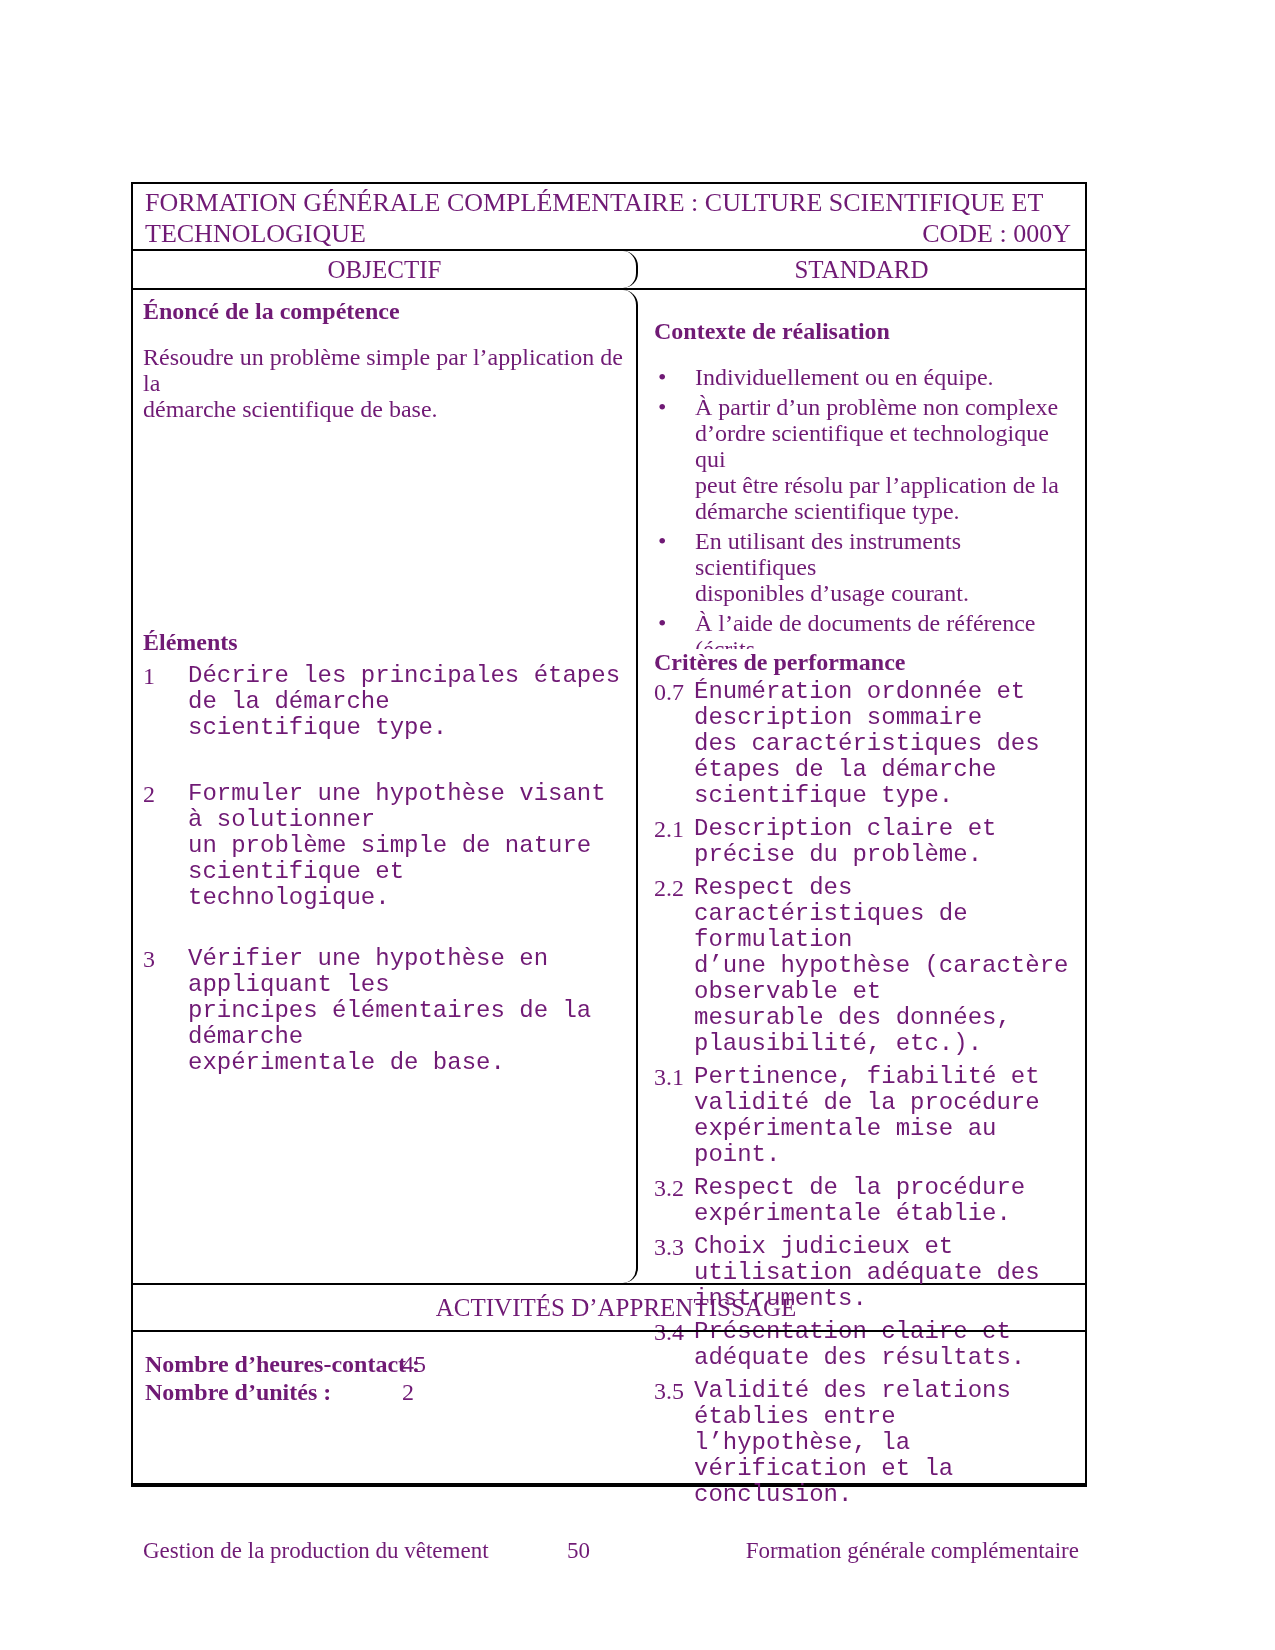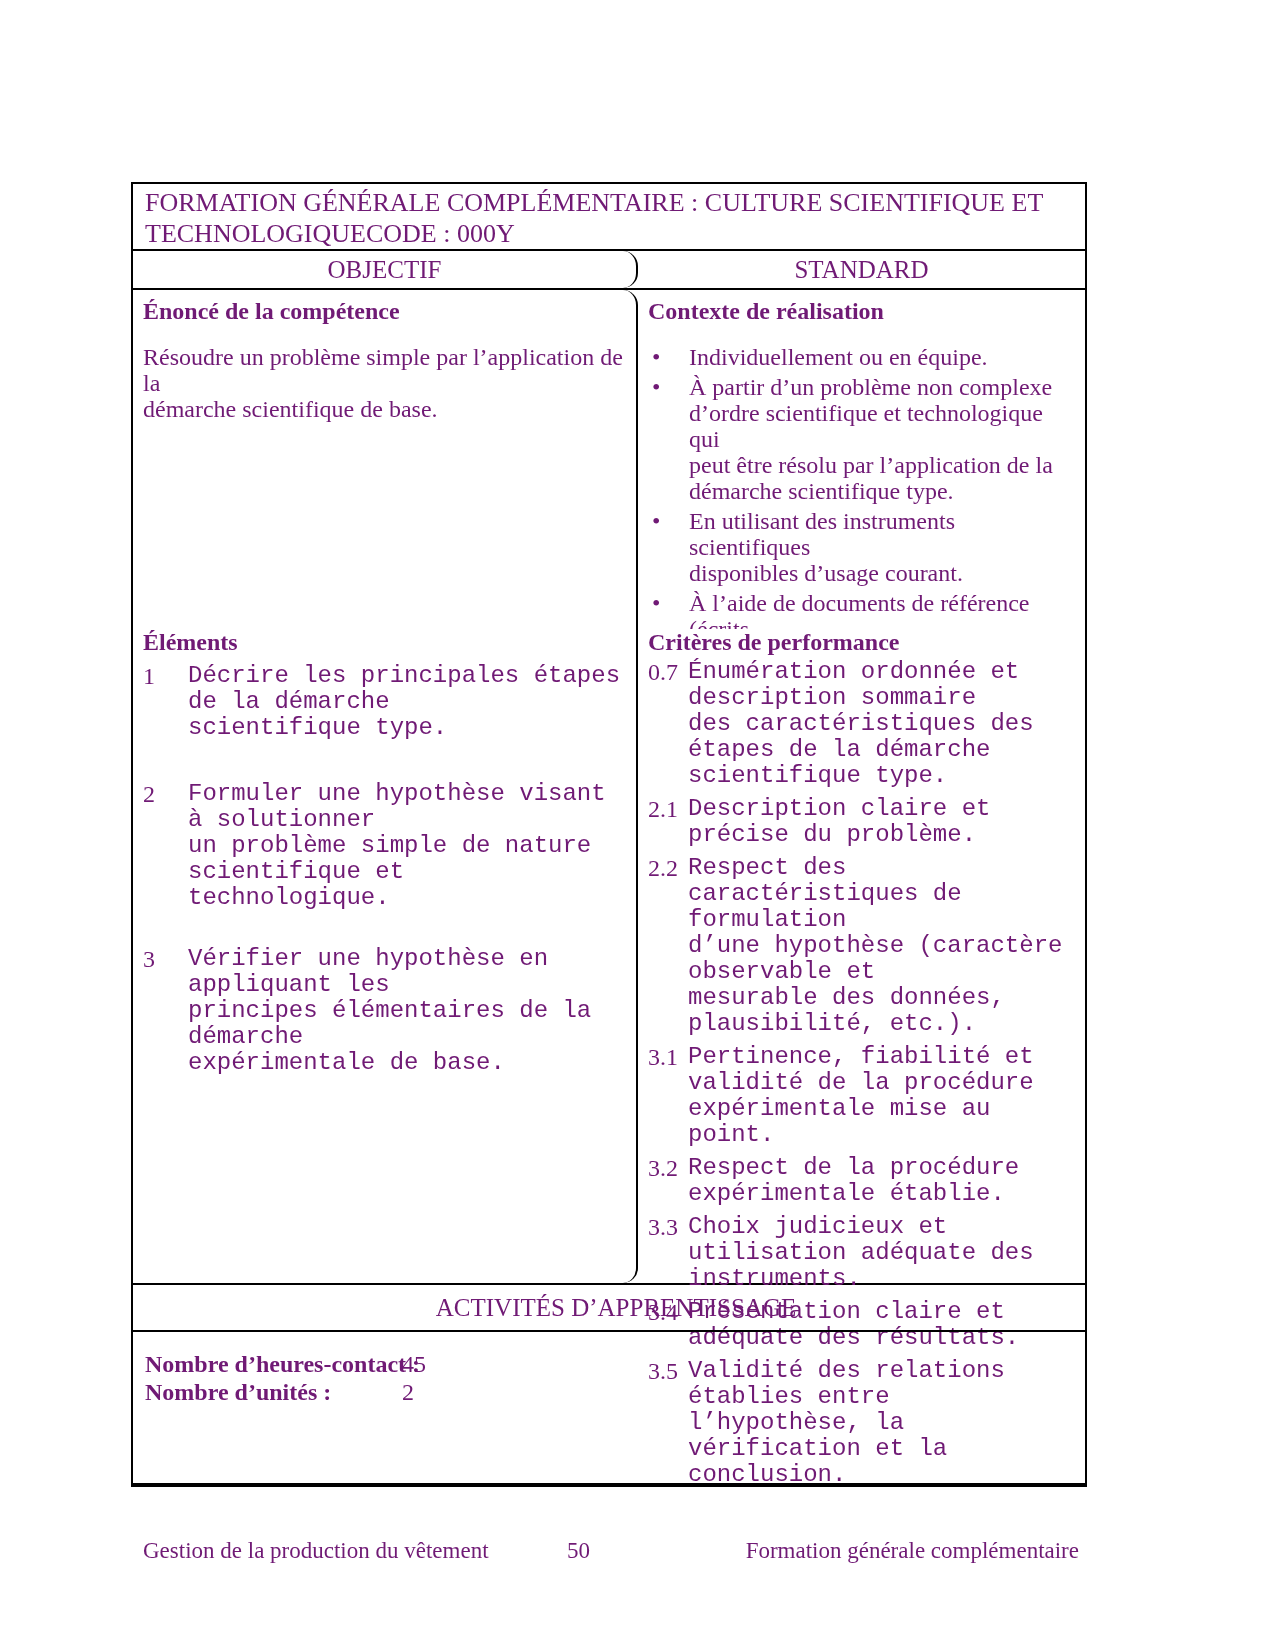--- a/index.html
+++ b/index.html
@@ -32,20 +32,21 @@
     height: 67px;
     box-sizing: border-box;
     border-bottom: 2px solid #000;
     padding: 3px 14px 0 12px;
     font-size: 26px;
     line-height: 31px;
     white-space: nowrap;
   }
   .title-line2 {
     display: flex;
+    justify-content: space-between;
   }
   .row-colheads {
     height: 39px;
     box-sizing: border-box;
     border-bottom: 2px solid #000;
     display: flex;
     font-size: 25px;
   }
   .cell-left {
     width: 505px;
@@ -68,21 +69,22 @@
     box-sizing: border-box;
     border-bottom: 2px solid #000;
     display: flex;
     font-size: 24px;
     line-height: 26px;
   }
   .main-left {
     padding: 8px 12px 0 10px;
   }
   .main-right {
-    padding: 8px 8px 0 10px;
+    padding: 8px 8px 0 16px;
+    margin-top: 20px;
   }
   .subrow1 {
     height: 331px;
     box-sizing: border-box;
     overflow: hidden;
   }
   .bold-heading {
     font-weight: bold;
   }
   .para {

